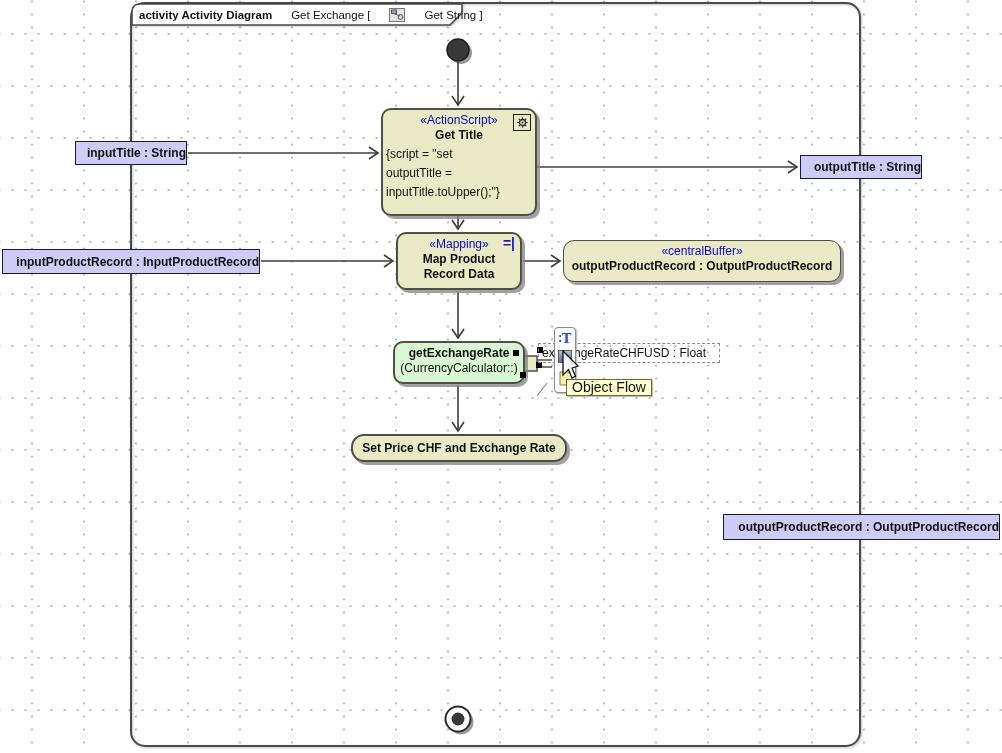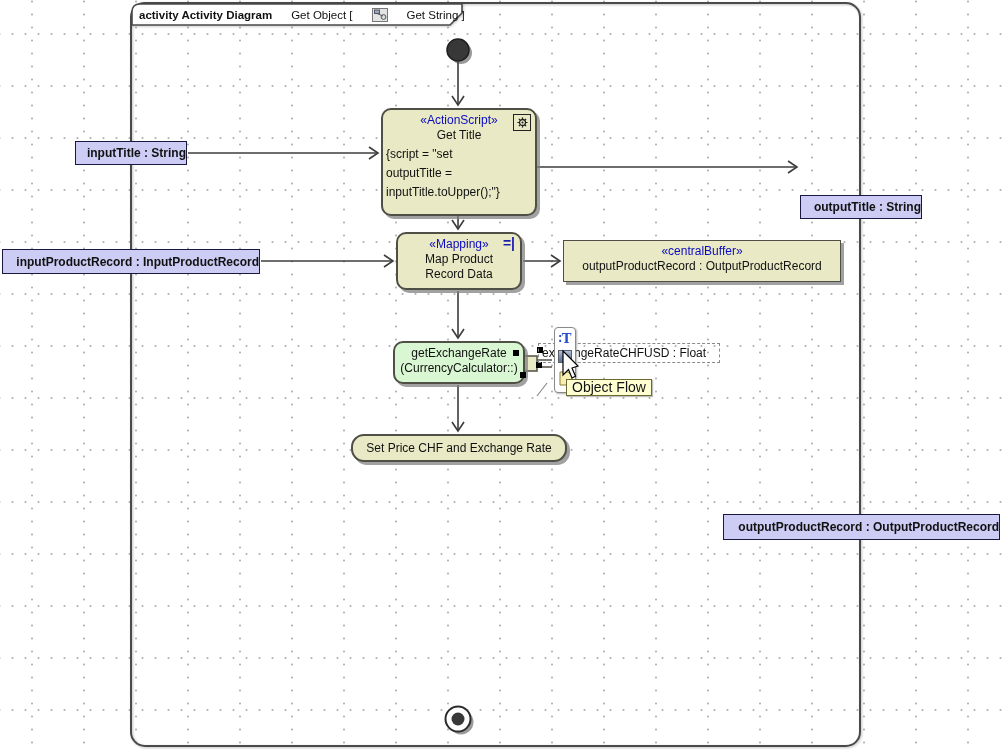--- a/index.html
+++ b/index.html
@@ -13,21 +13,21 @@
     background-position:6px 8px, 6px 8px;
   }
   svg.layer{position:absolute;left:0;top:0;pointer-events:none;}
   .z1{z-index:1}.z2{z-index:2}.z3{z-index:3}.z4{z-index:4}.z5{z-index:5}.z6{z-index:6}.z7{z-index:7}
   .node{
     position:absolute;box-sizing:border-box;text-align:center;
     background:#e9e9c6;border:2px solid #4f4f45;border-radius:10px;
     box-shadow:3px 3px 0 rgba(130,130,130,.75);font-size:12px;line-height:15px;
   }
   .node .stereo{color:#0a0ac2;display:block;margin-top:3px;}
-  .node .name{font-weight:normal;display:block;}
+  .node .name{font-weight:bold;display:block;}
   .green{background:#d9f7d2;}
   .buffer{border-radius:0;border-width:1.5px;}
   .script{ text-align:left;padding:2px 3px 0 3px;line-height:19px;font-size:12px;}
   .objlabel{
     position:absolute;box-sizing:border-box;background:#ccccf4;border:1px solid #181840;
     font-weight:bold;font-size:12px;display:flex;align-items:center;justify-content:flex-end;
     white-space:nowrap;overflow:hidden;
   }
   .framehead{
     position:absolute;display:flex;align-items:center;gap:4px;
@@ -115,21 +115,21 @@
       <line x1="537" y1="367" x2="552" y2="367" stroke="#4f4f45" stroke-width="1.5"></line>
     </g>
 
     <circle cx="461" cy="722" r="12.5" fill="#9a9a9a"></circle>
     <circle cx="458" cy="719" r="12.5" fill="#ffffff" stroke="#2c2c2c" stroke-width="2"></circle>
     <circle cx="458" cy="719" r="6.5" fill="#383838"></circle>
   </svg>
 
   <div class="framehead z2" style="left:139px;top:6px;height:17px;gap:19px;">
     <span class="kw">activity Activity Diagram</span>
-    <span>Get Object [</span>
+    <span>Get Exchange [</span>
     <svg width="16" height="14" viewBox="0 0 16 14">
       <rect x="0.5" y="0.5" width="15" height="13" fill="#e3e3e3" stroke="#777"></rect>
       <rect x="2.5" y="2" width="5" height="3.5" fill="#9aa7b8" stroke="#556"></rect>
       <circle cx="11.5" cy="9" r="2.4" fill="#cfe3cf" stroke="#556"></circle>
       <line x1="5" y1="5.5" x2="11" y2="8" stroke="#556"></line>
     </svg>
     <span>Get String ]</span>
   </div>
 
   <div class="node z2" style="left:381px;top:108px;width:156px;height:108px;">
@@ -158,38 +158,38 @@
     </div>
   </div>
 
   <div class="node z2" style="left:396px;top:232px;width:126px;height:58px;">
     <span class="stereo">«Mapping»</span>
     <span class="name">Map Product</span>
     <span class="name">Record Data</span>
     <span class="mapicon">=|</span>
   </div>
 
-  <div class="node buffer z2" style="left:563px;top:240px;width:278px;height:42px;padding-top:2px;">
+  <div class="node buffer z2" style="left:563px;top:240px;width:278px;height:42px;padding-top:2px;border-radius:11px;">
     <span class="stereo" style="margin-top:1px;">«centralBuffer»</span>
     <span class="name">outputProductRecord : OutputProductRecord</span>
   </div>
 
   <div class="node z2" style="left:351px;top:434px;width:216px;height:28px;border-radius:13px;display:flex;align-items:center;justify-content:center;">
     <span class="name">Set Price CHF and Exchange Rate</span>
   </div>
 
   <div class="node green z2" style="left:393px;top:341px;width:132px;height:43px;padding-top:3px;">
     <span class="name">getExchangeRate</span>
     <span>(CurrencyCalculator::)</span>
   </div>
 
   <div class="objlabel z2" style="left:75px;top:141px;width:112px;height:24px;">
     <span>inputTitle : String</span>
   </div>
-  <div class="objlabel z2" style="left:800px;top:155px;width:122px;height:24px;margin-top:40px;">
+  <div class="objlabel z2" style="left:800px;top:155px;width:122px;height:24px;">
     <span>outputTitle : String</span>
   </div>
   <div class="objlabel z2" style="left:2px;top:249px;width:258px;height:25px;padding-left:44px;">
     <span>inputProductRecord : InputProductRecord</span>
   </div>
   <div class="objlabel z2" style="left:723px;top:514px;width:277px;height:26px;">
     <span>outputProductRecord : OutputProductRecord</span>
   </div>
 
   <div class="handle z3" style="left:513px;top:350px;"></div>

